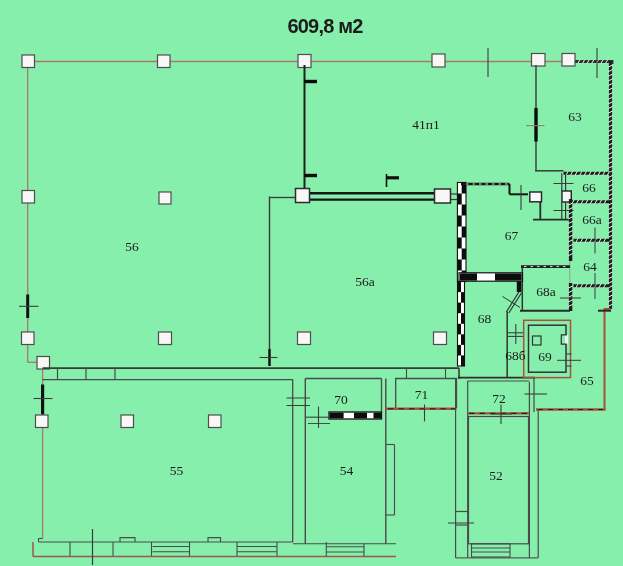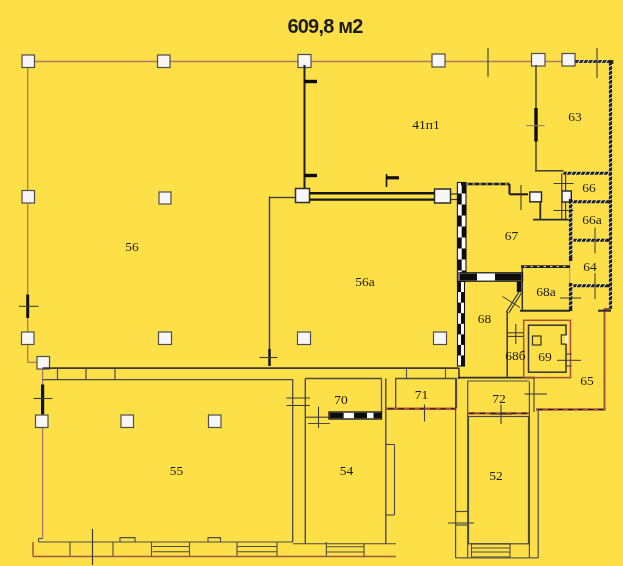--- a/index.html
+++ b/index.html
@@ -1,17 +1,17 @@
 <!DOCTYPE html>
 <html><head>
 <meta charset="utf-8">
 <style>
 html,body{margin:0;padding:0;}
 body{width:623px;height:566px;background:#f5f3f2;font-family:"Liberation Sans",sans-serif;overflow:hidden;}
-.page{position:relative;width:623px;height:566px;background:#fde047;}
+.page{position:relative;width:623px;height:566px;background:#86efac;}
 .title{position:absolute;left:0;top:15px;width:650px;text-align:center;font-weight:bold;font-size:20px;color:#1c1c1c;letter-spacing:-0.8px;}
 svg{position:absolute;left:0;top:0;}
 text.rm{font-family:"Liberation Serif",serif;font-size:13.5px;fill:#1a1a1a;text-anchor:middle;}
 </style>
 </head>
 <body>
 <div class="page">
 
 <div class="title">609,8 м2</div>
 <svg width="623" height="566" viewBox="0 0 623 566">

